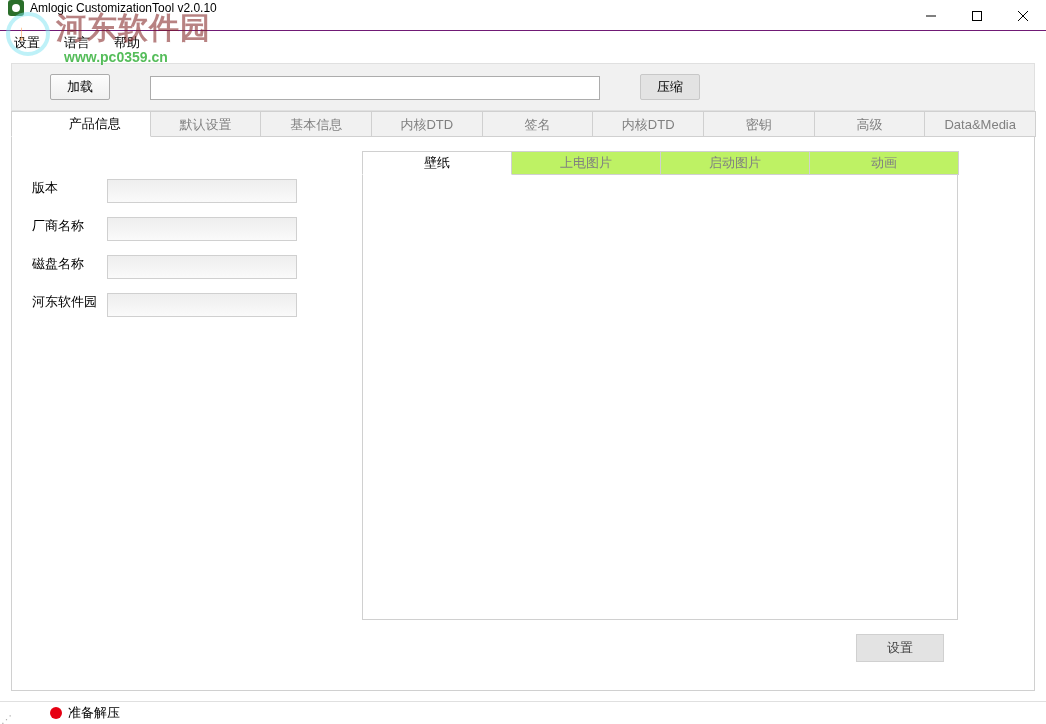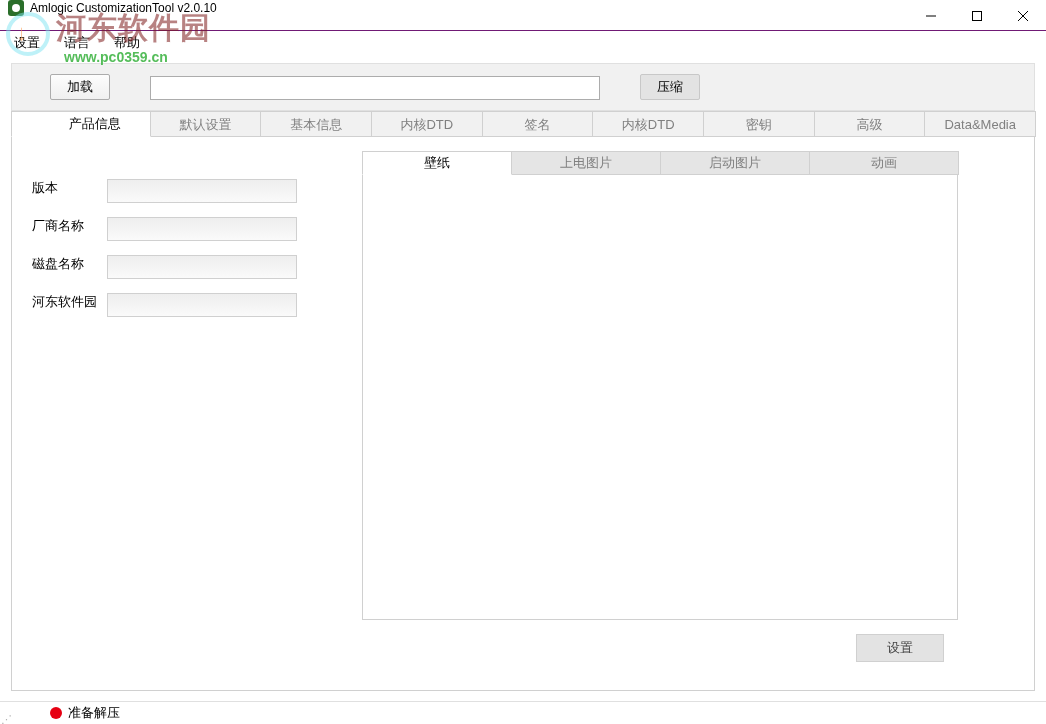--- a/index.html
+++ b/index.html
@@ -35,21 +35,21 @@
     
     .tab-panel { border: 1px solid #d0d0d0; margin: -1px 8px 0 8px; height: 555px; position: relative; background: #fff; }
     
     .form-area { position: absolute; top: 42px; left: 20px; width: 300px; }
     .form-row { display: flex; margin-bottom: 14px; }
     .form-label { width: 75px; font-size: 13px; color: #000; }
     .form-input { width: 190px; height: 24px; border: 1px solid #d0d0d0; background: linear-gradient(#eeeeee, #fafafa); padding: 0 6px; font-size: 12px; }
     
     .right-panel { position: absolute; top: 14px; left: 350px; right: 76px; text-align: center; }
     .subtabs { display: flex; height: 24px; }
-    .subtab { flex: 1; display: flex; align-items: center; justify-content: center; border: 1px solid #d0d0d0; background: #e5e5e5; color: #808080; cursor: pointer; font-size: 13px; margin-right: -1px; }
+    .subtab { flex: 1; display: flex; align-items: center; justify-content: center; border: 1px solid #d0d0d0; background: #bef264; color: #808080; cursor: pointer; font-size: 13px; margin-right: -1px; }
     .subtab.active { background: #fff; color: #000; border-bottom: 1px solid #fff; position: relative; z-index: 1; }
     .subtab-panel { height: 446px; border: 1px solid #d0d0d0; margin-top: -1px; background: #fff; }
     
     .settings-btn-row { position: absolute; bottom: 28px; right: 90px; }
     .settings-btn { width: 88px; height: 28px; background: #e3e3e3; border: 1px solid #d0d0d0; cursor: pointer; font-size: 13px; color: #444; }
     
     .statusbar { position: absolute; bottom: 0; left: 0; right: 0; height: 23px; display: flex; align-items: center; padding: 0 24px; gap: 6px; border-top: 1px solid #e0e0e0; font-size: 13px; }
     .status-dot { width: 12px; height: 12px; background: #e60012; border-radius: 50%; }
     
     .resize-grip { position: absolute; bottom: 1px; left: 1px; width: 12px; height: 12px; }

